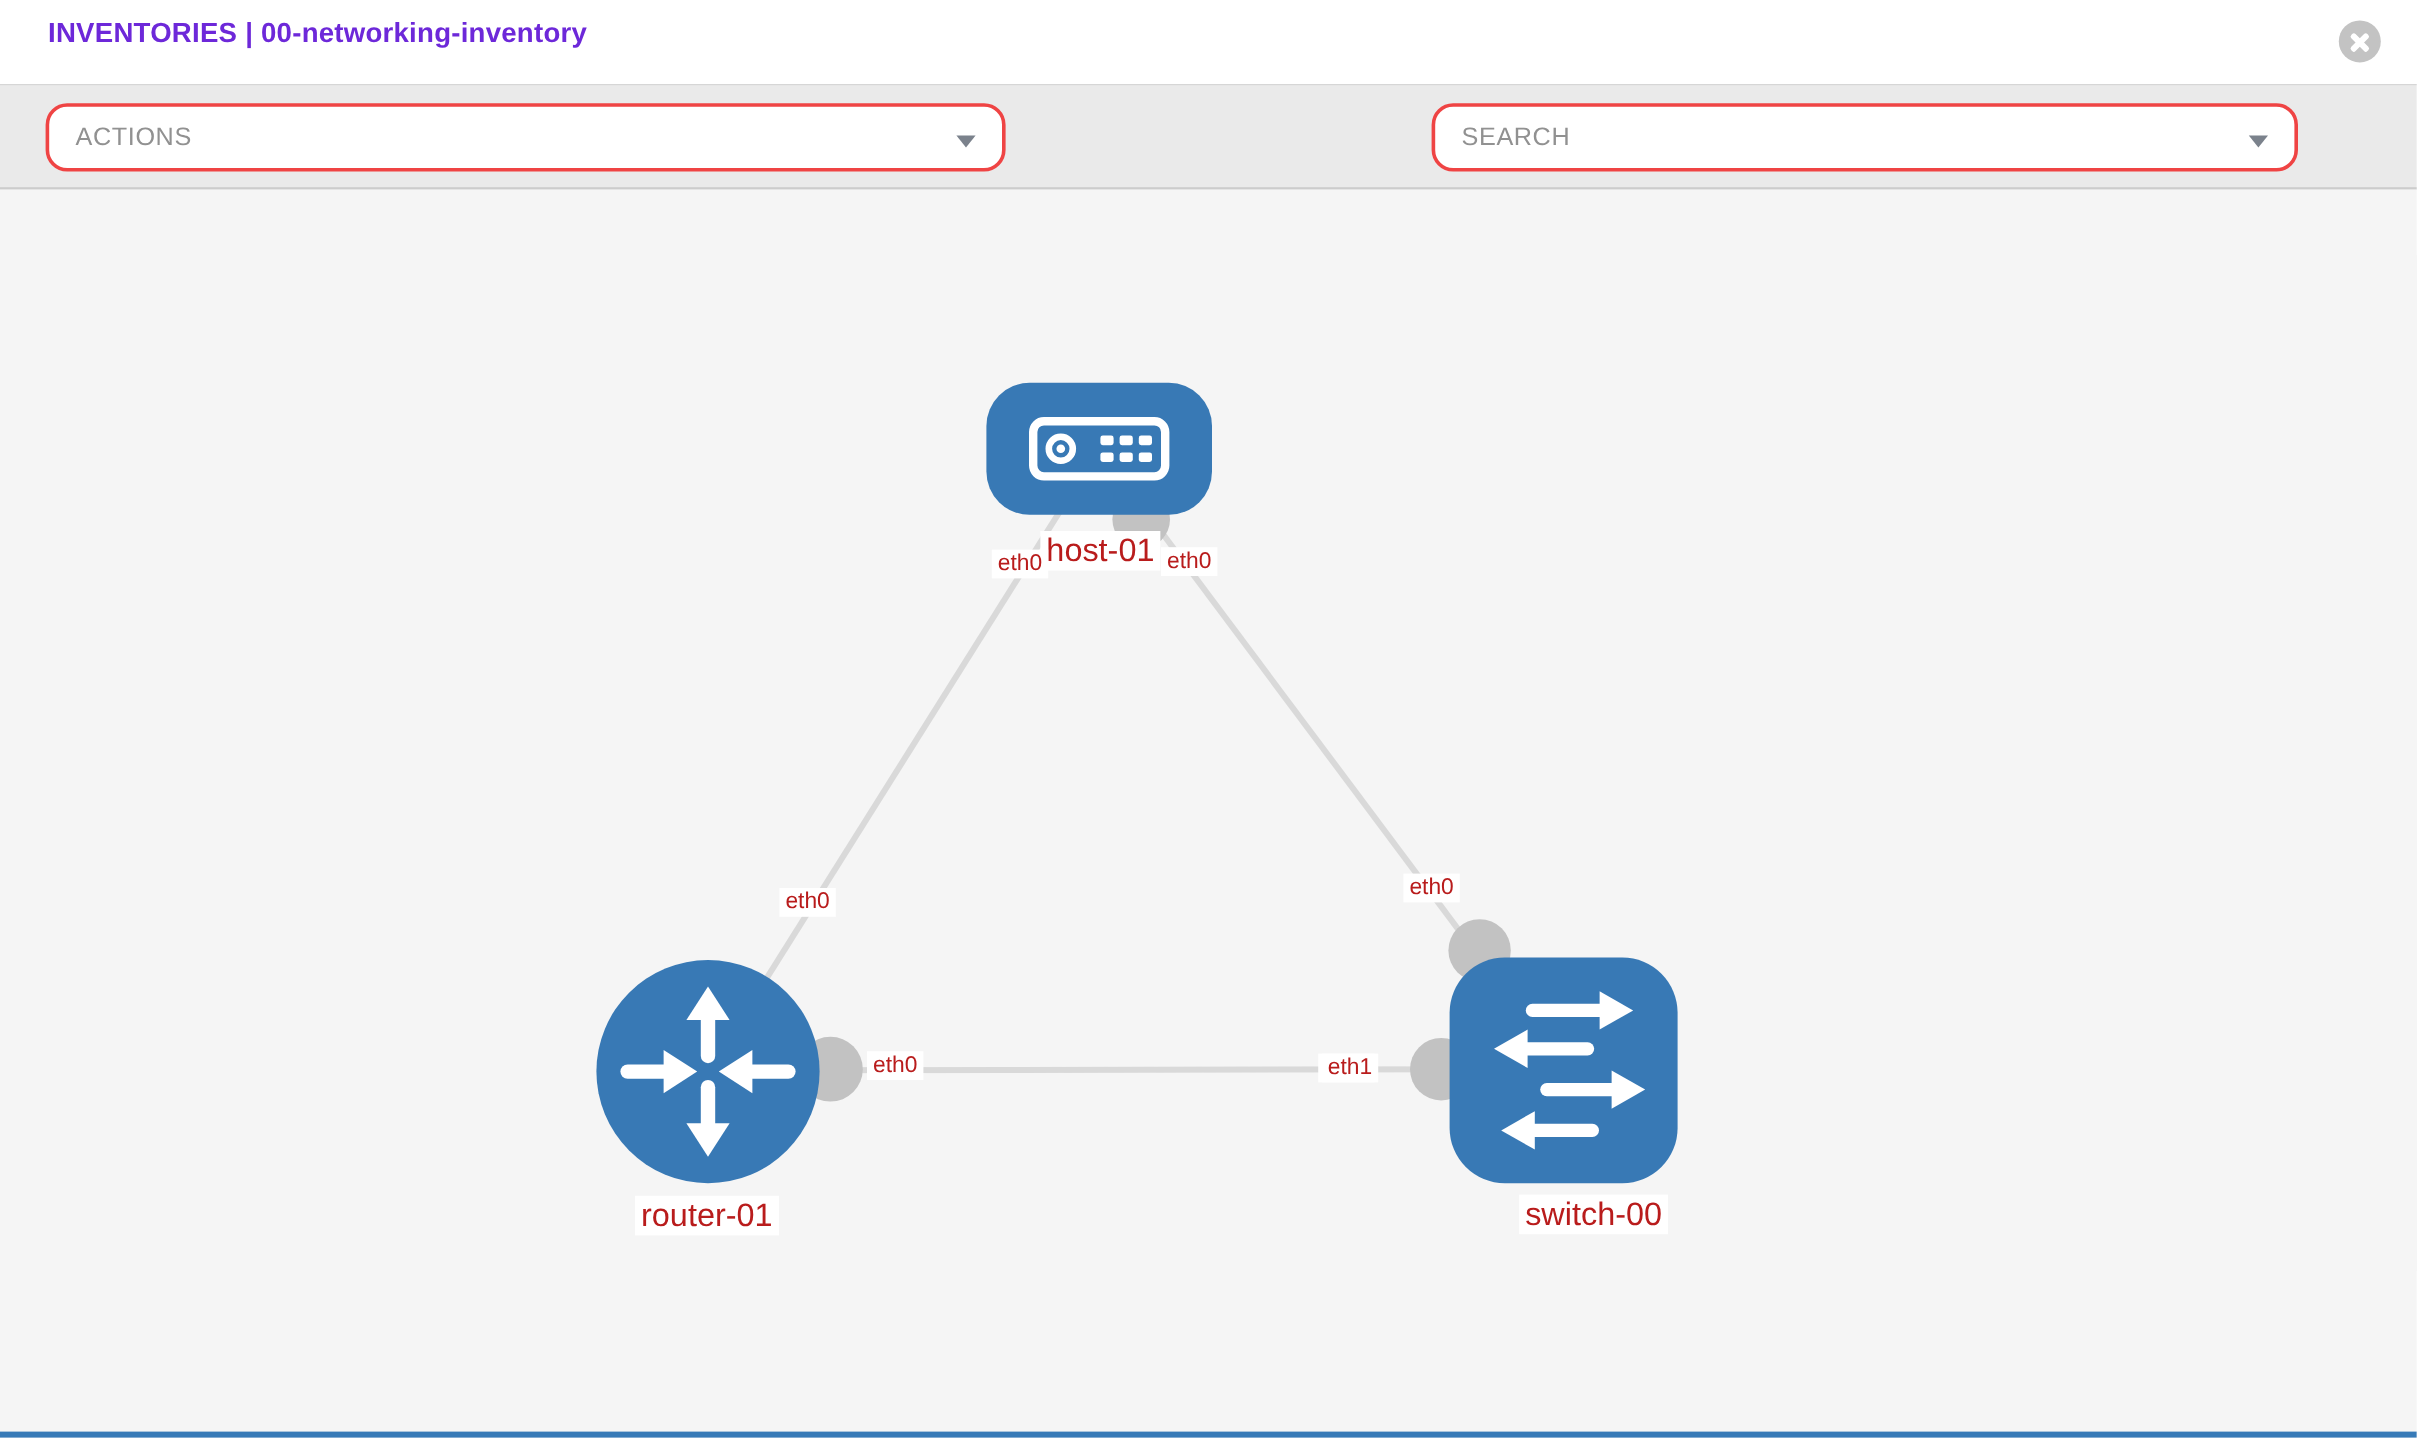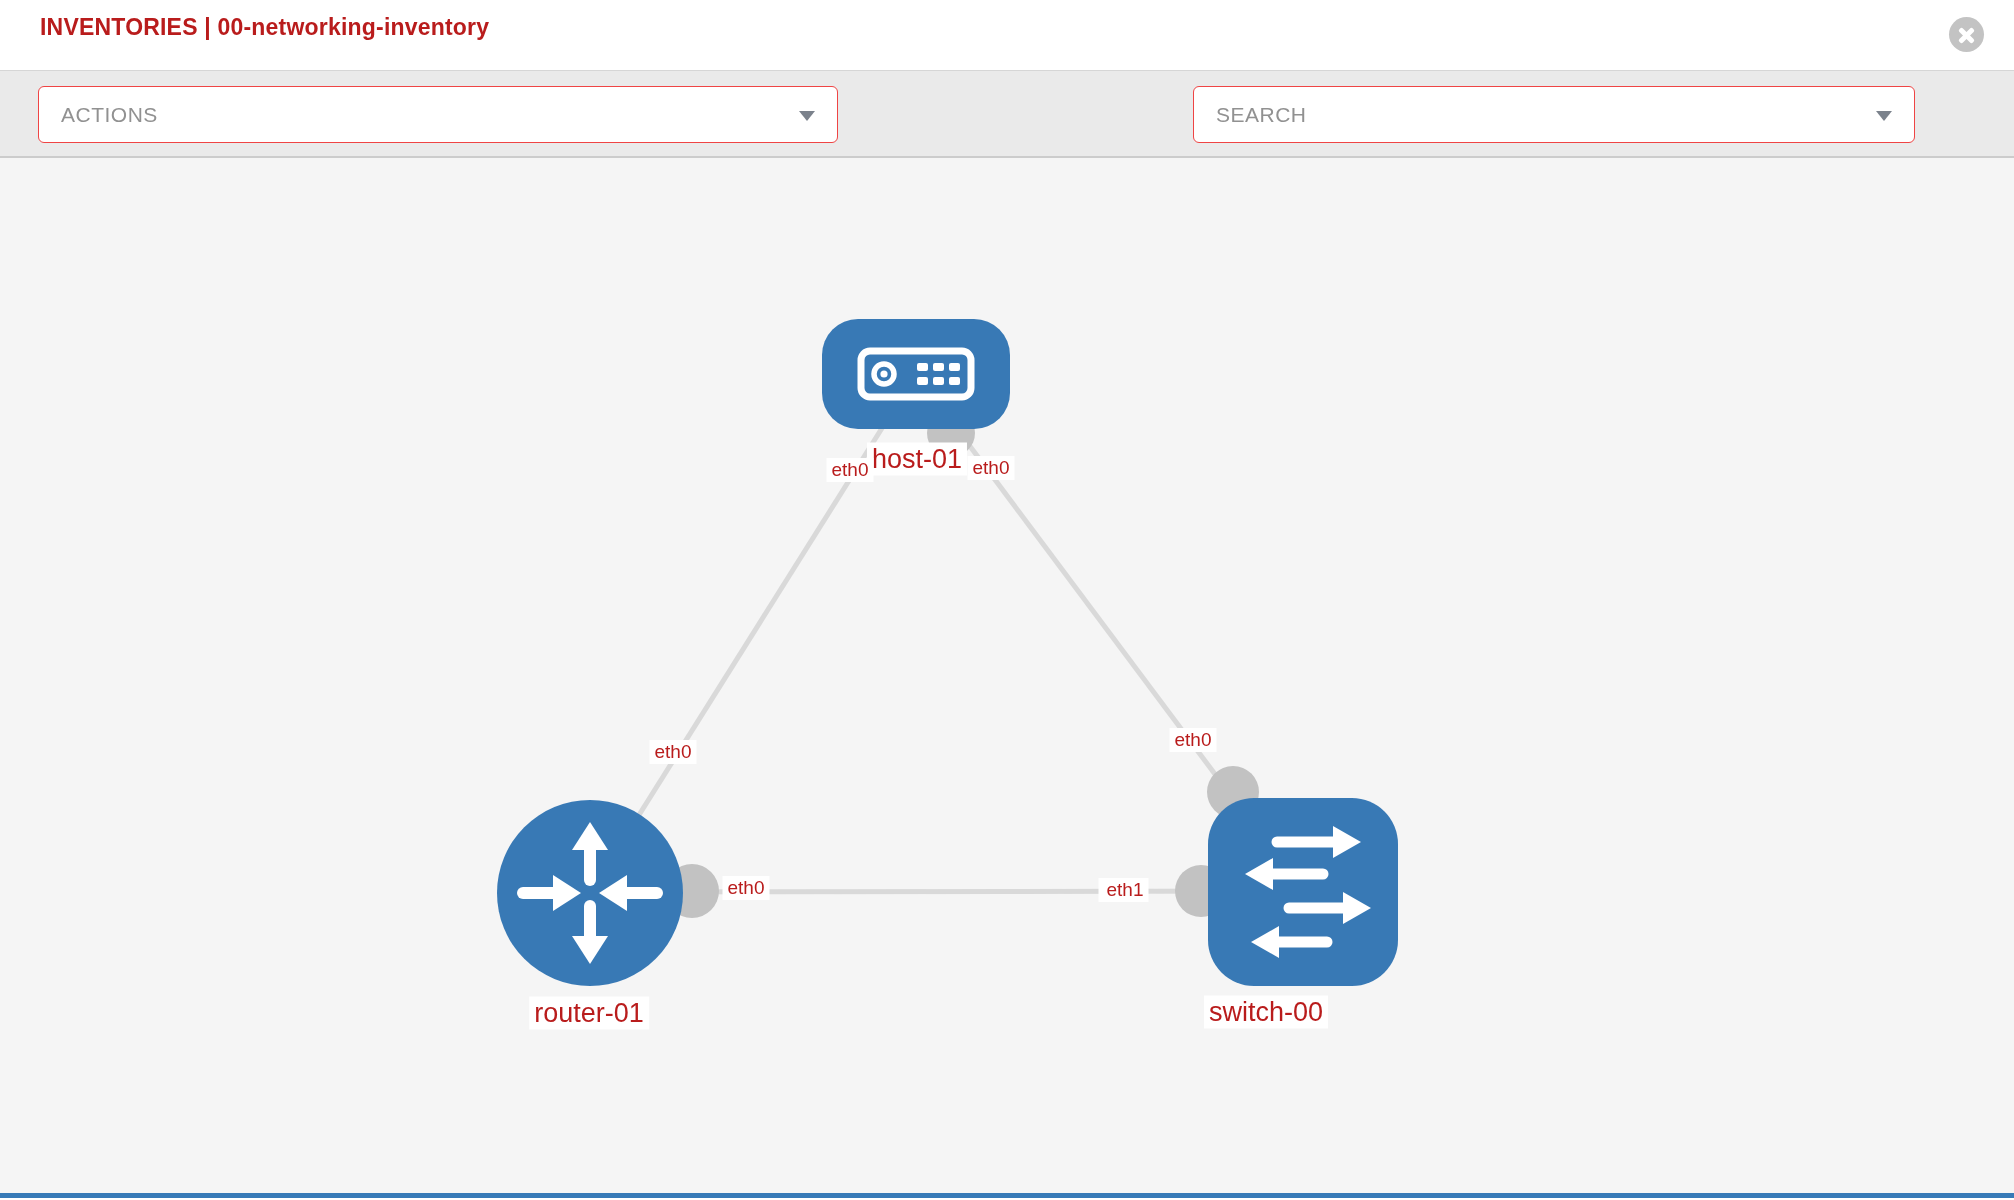--- a/index.html
+++ b/index.html
@@ -2,33 +2,33 @@
 <html><head>
 <meta charset="utf-8">
 <style>
   * { margin:0; padding:0; box-sizing:border-box; }
   html,body { width:2014px; height:1200px; overflow:hidden;
               font-family:"Liberation Sans", sans-serif; background:#fff; }
 
   
   .header { position:relative; width:100%; height:70px; background:#fff; }
   .page-title { position:absolute; left:40px; top:14px;
-                font-size:23px; font-weight:bold; color:#b91c1c; letter-spacing:0.2px; }
+                font-size:23px; font-weight:bold; color:#6d28d9; letter-spacing:0.2px; }
   .close-btn { position:absolute; right:30px; top:17px; width:35px; height:35px;
                border-radius:50%; background:#c3c3c3; cursor:pointer; }
   .close-btn .bar { position:absolute; left:8px; top:15.5px; width:19px; height:5px;
                     background:#fff; border-radius:2px; }
   .close-btn .bar.b1 { transform:rotate(45deg); }
   .close-btn .bar.b2 { transform:rotate(-45deg); }
 
   
   .toolbar { position:relative; width:100%; height:88px; background:#eaeaea;
              border-top:1px solid #d6d6d6; border-bottom:2px solid #cccccc; }
   .select-box { position:absolute; top:15px; height:57px; background:#fff;
-                border:1px solid #ef4444; border-radius:6px;
+                border:3px solid #ef4444; border-radius:18px;
                 display:flex; align-items:center; cursor:pointer; }
   .select-box .sel-label { font-size:21px; color:#919191; padding-left:22px; letter-spacing:0.5px; }
   .caret { position:absolute; right:22px; top:24px; width:0; height:0;
            border-left:8px solid transparent; border-right:8px solid transparent;
            border-top:10px solid #7b828c; }
   .actions-box { left:38px;  width:800px; }
   .search-box  { left:1193px; width:722px; }
   .tool-icon { position:absolute; top:100px; cursor:pointer; }
   .tool-icon svg { display:block; }
 
@@ -145,21 +145,21 @@
         <line x1="58" y1="84" x2="116" y2="84"></line>
         <polygon points="140,84 112,68 112,100" stroke="none"></polygon>
         <line x1="96" y1="118" x2="44" y2="118"></line>
         <polygon points="20,118 48,102 48,134" stroke="none"></polygon>
       </g>
     </svg>
   </div>
 
   <div class="chip node-label" style="left:917px; top:301px;">host-01</div>
   <div class="chip node-label" style="left:589px; top:855px;">router-01</div>
-  <div class="chip node-label" style="left:1266px; top:854px;">switch-00</div>
+  <div class="chip node-label" style="left:1328px; top:854px;">switch-00</div>
 
   <div class="chip iface-label" style="left:850px; top:312px;">eth0</div>
   <div class="chip iface-label" style="left:991px; top:310px;">eth0</div>
   <div class="chip iface-label" style="left:673px; top:594px;">eth0</div>
   <div class="chip iface-label" style="left:1193px; top:582px;">eth0</div>
   <div class="chip iface-label" style="left:746px; top:730px;">eth0</div>
   <div class="chip iface-label" style="left:1122px; top:732px; z-index:3;">eth0</div>
   <div class="chip iface-label" style="left:1125px; top:732px; z-index:4;">eth1</div>
 
   <div class="footer-bar"></div>

